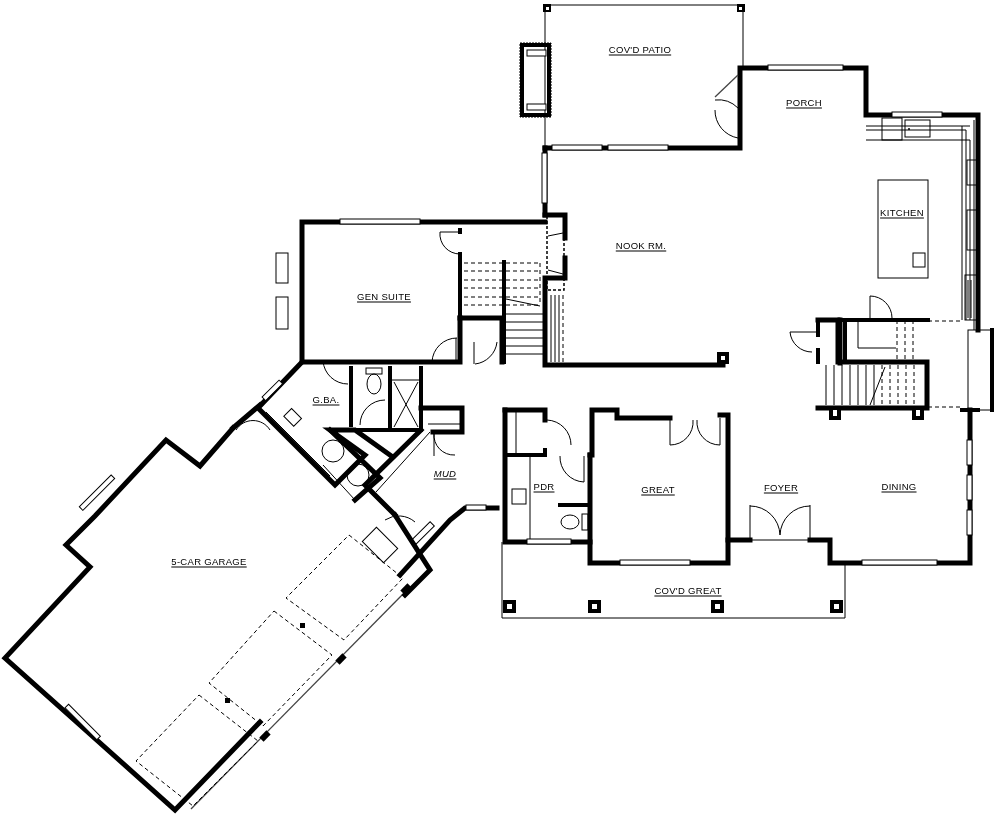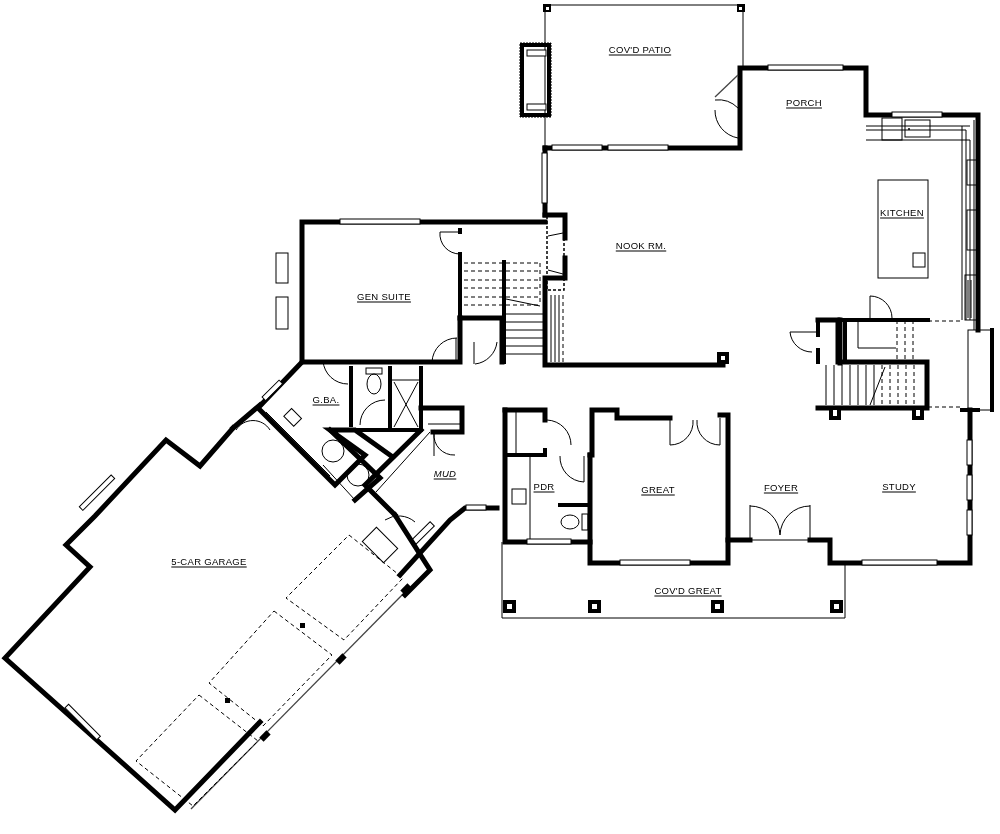--- a/index.html
+++ b/index.html
@@ -282,15 +282,15 @@
 <div class="lbl" style="left:640px;top:49px;">COV'D PATIO</div>
 <div class="lbl" style="left:804px;top:102px;">PORCH</div>
 <div class="lbl" style="left:902px;top:204px;margin-top:8px;">KITCHEN</div>
 <div class="lbl" style="left:641px;top:245px;">NOOK RM.</div>
 <div class="lbl" style="left:384px;top:296px;">GEN SUITE</div>
 <div class="lbl" style="left:326px;top:399px;text-decoration:underline;">G.BA.</div>
 <div class="lbl" style="left:445px;top:473px;font-style:italic;">MUD</div>
 <div class="lbl" style="left:544px;top:486px;">PDR</div>
 <div class="lbl" style="left:658px;top:489px;">GREAT</div>
 <div class="lbl" style="left:781px;top:479px;margin-top:8px;">FOYER</div>
-<div class="lbl" style="left:899px;top:486px;">STUDY</div>
+<div class="lbl" style="left:899px;top:486px;">DINING</div>
 <div class="lbl" style="left:209px;top:561px;">5-CAR GARAGE</div>
 <div class="lbl" style="left:688px;top:590px;">COV'D GREAT</div>
 
 </body></html>

